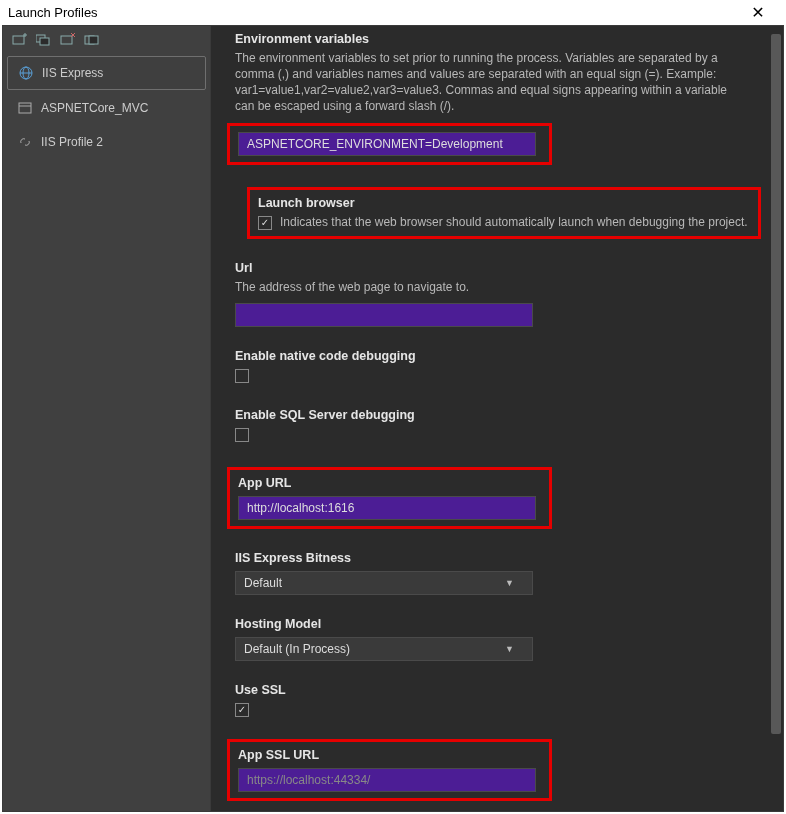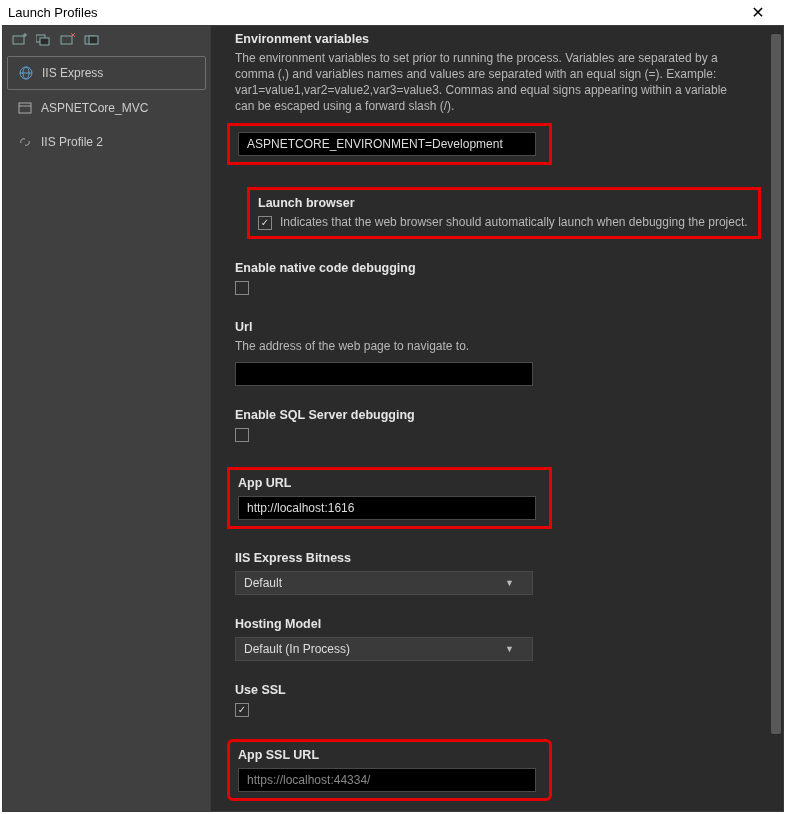--- a/index.html
+++ b/index.html
@@ -107,21 +107,21 @@
   .section-desc {
     color: #b8b8b8;
     font-size: 12px;
     line-height: 1.35;
     margin-bottom: 8px;
     max-width: 500px;
   }
   .text-input {
     width: 298px;
     height: 24px;
-    background: #000000;
+    background: #4c1d95;
     border: 1px solid #4a4a4a;
     color: #ddd;
     padding: 3px 8px;
     font-size: 12px;
     font-family: inherit;
   }
   .text-input.disabled {
     color: #888;
   }
   .hl-red {
@@ -270,28 +270,28 @@
 
       <div class="hl-red wide" style="margin-bottom:22px;margin-left:12px;">
         <div class="section-label">Launch browser</div>
         <div class="checkbox-row">
           <span class="chk checked"></span>
           <span class="section-desc" style="margin-bottom:0;">Indicates that the web browser should automatically launch when debugging the project.</span>
         </div>
       </div>
 
       <div class="section">
-        <div class="section-label">Enable native code debugging</div>
-        <span class="chk"></span>
-      </div>
-
-      <div class="section">
         <div class="section-label">Url</div>
         <div class="section-desc">The address of the web page to navigate to.</div>
         <input class="text-input" value="" style="">
+      </div>
+
+      <div class="section">
+        <div class="section-label">Enable native code debugging</div>
+        <span class="chk"></span>
       </div>
 
       <div class="section">
         <div class="section-label">Enable SQL Server debugging</div>
         <span class="chk"></span>
       </div>
 
       <div class="hl-red narrow" style="margin-bottom:22px;">
         <div class="section-label" style="margin-bottom:6px;">App URL</div>
         <input class="text-input" value="http://localhost:1616" style="">
@@ -311,21 +311,21 @@
           <span>Default (In Process)</span>
           <span class="caret">▼</span>
         </div>
       </div>
 
       <div class="section">
         <div class="section-label">Use SSL</div>
         <span class="chk checked"></span>
       </div>
 
-      <div class="hl-red narrow" style="margin-bottom:10px;border-radius:6px;">
+      <div class="hl-red narrow" style="margin-bottom:10px;">
         <div class="section-label" style="margin-bottom:6px;">App SSL URL</div>
         <input class="text-input disabled" value="https://localhost:44334/" style="">
       </div>
 
     </div>
 
     <div class="scrollbar-track">
       <div class="scrollbar-thumb"></div>
     </div>
 

